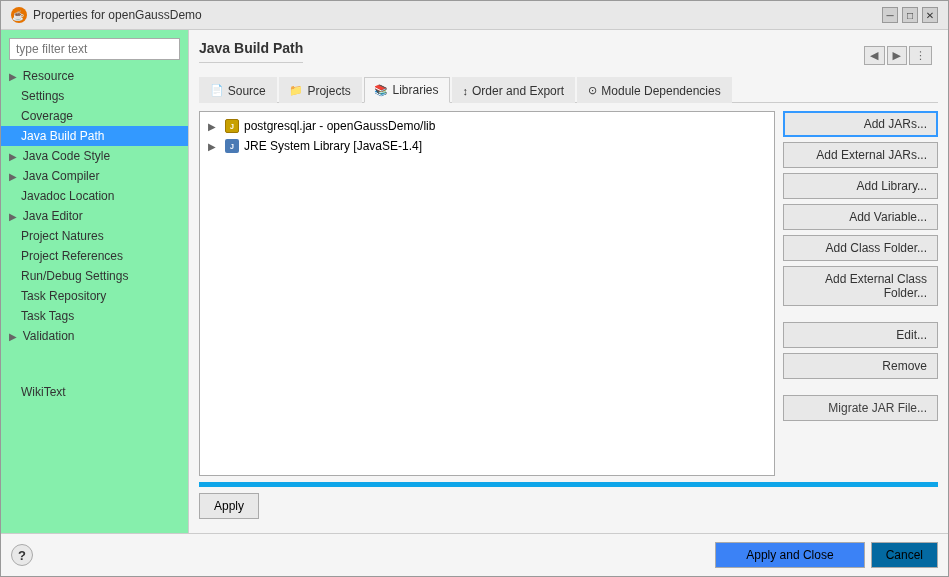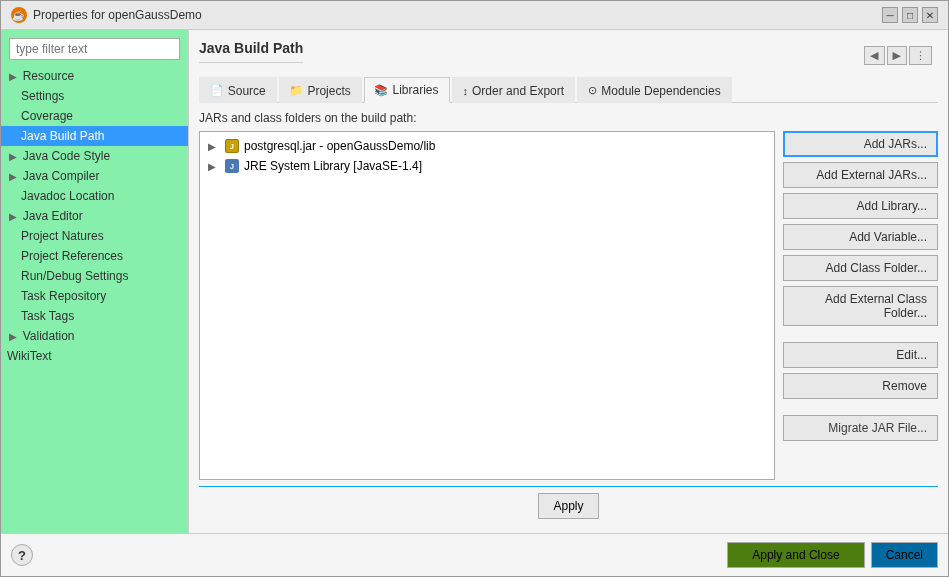--- a/index.html
+++ b/index.html
@@ -287,23 +287,23 @@
       color: #666;
     }
     .apply-btn {
       padding: 5px 14px;
       border: 1px solid #aaa;
       background: #e8e8e8;
       cursor: pointer;
       font-size: 12px;
     }
     .apply-close-btn {
-      padding: 5px 24px;
-      border: 1px solid #aaa;
-      background: #4d7c0f;
+      padding: 5px 30px;
+      border: 1px solid #aaa;
+      background: #3b82f6;
       cursor: pointer;
       font-size: 12px;
     }
     .cancel-btn {
       padding: 5px 14px;
       border: 1px solid #aaa;
       background: #0369a1;
       cursor: pointer;
       font-size: 12px;
     }
@@ -376,21 +376,21 @@
           <div class="sidebar-item" style="padding-left: 20px;">
             <span>Task Repository</span>
           </div>
           <div class="sidebar-item" style="padding-left: 20px;">
             <span>Task Tags</span>
           </div>
           <div class="sidebar-item has-arrow" style="padding-left: 8px;">
             <span class="arrow">▶</span>
             <span>Validation</span>
           </div>
-          <div class="sidebar-item" style="padding-left: 6px;">
+          <div class="sidebar-item" style="padding-left: 20px; margin-top: 36px;">
             <span>WikiText</span>
           </div>
         </div>
     </div>
 
     <div class="right-panel">
       <div class="panel-header-row">
         <div class="panel-title">Java Build Path</div>
         <div class="nav-arrows">
           <button class="nav-arrow-btn">◀</button>
@@ -417,21 +417,20 @@
               <span class="tab-icon">↕</span>
               <span>Order and Export</span>
             </div>
             <div class="tab">
               <span class="tab-icon">⊙</span>
               <span>Module Dependencies</span>
             </div>
           </div>
       </div>
 
-      <div class="build-path-desc">JARs and class folders on the build path:</div>
 
       <div class="content-area">
         <div class="left-content">
           <div class="tree-panel" id="tree-panel-container">
           <div class="tree-item">
                 <span class="tree-arrow">▶</span>
                 <span class="tree-icon">
                   <div class="jar-icon">J</div>
                 </span>
                 <span>postgresql.jar - openGaussDemo/lib</span>
@@ -454,21 +453,21 @@
           <button class="action-btn">Add Class Folder...</button>
           <button class="action-btn">Add External Class Folder...</button>
           <div class="spacer"></div>
           <button class="action-btn">Edit...</button>
           <button class="action-btn">Remove</button>
           <div class="spacer"></div>
           <button class="action-btn disabled">Migrate JAR File...</button>
         </div>
       </div>
 
-      <div style="display:flex; justify-content:center; padding: 6px 0 4px 0; border-top: 1px solid #0ea5e9; margin-top: 6px;">
+      <div style="display:flex; justify-content:flex-start; padding: 6px 0 4px 0; border-top: 5px solid #0ea5e9; margin-top: 6px;">
         <button class="apply-btn">Apply</button>
       </div>
     </div>
   </div>
 
   <div class="bottom-buttons">
     <div class="bottom-bar-left">
       <div class="help-btn">?</div>
     </div>
     <button class="apply-close-btn">Apply and Close</button>

